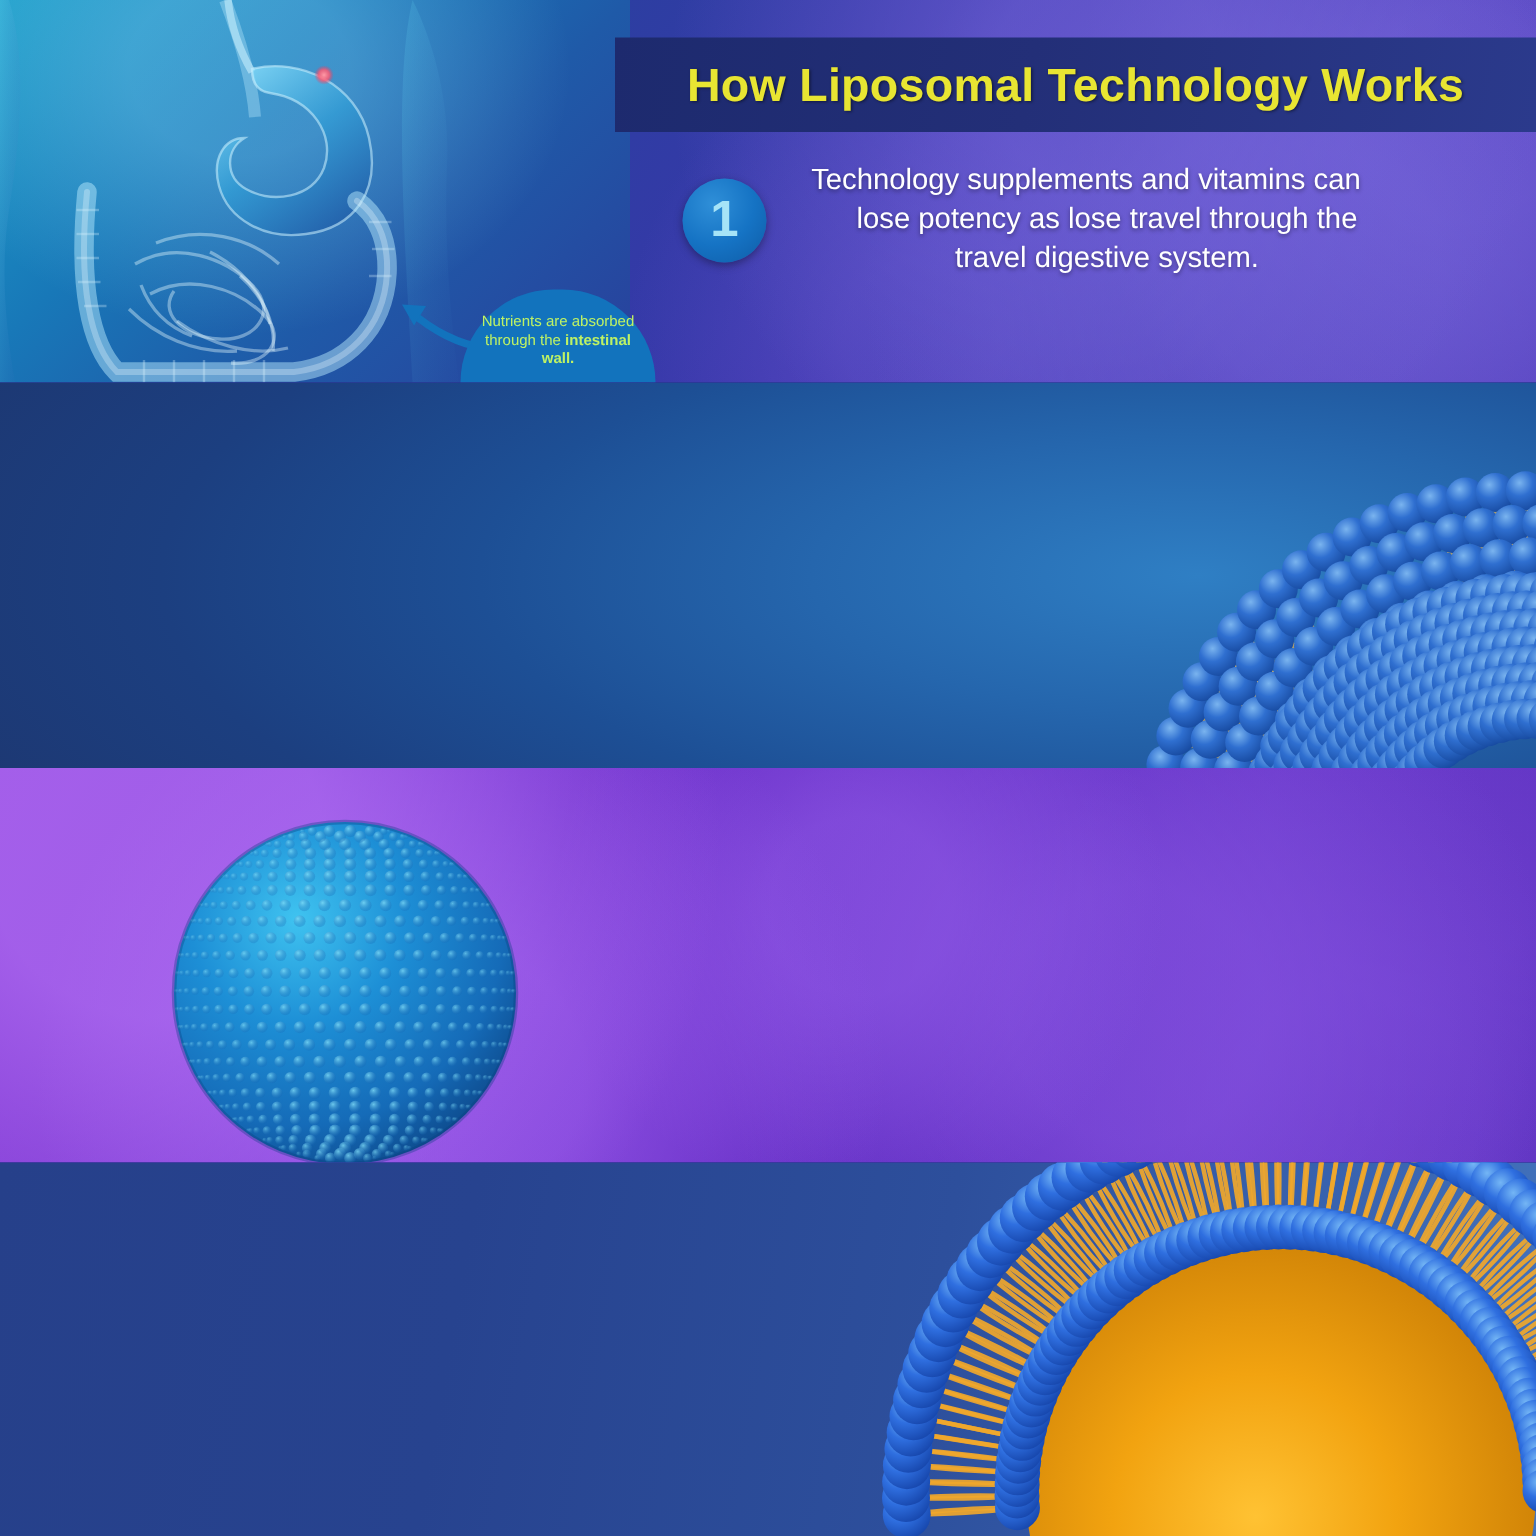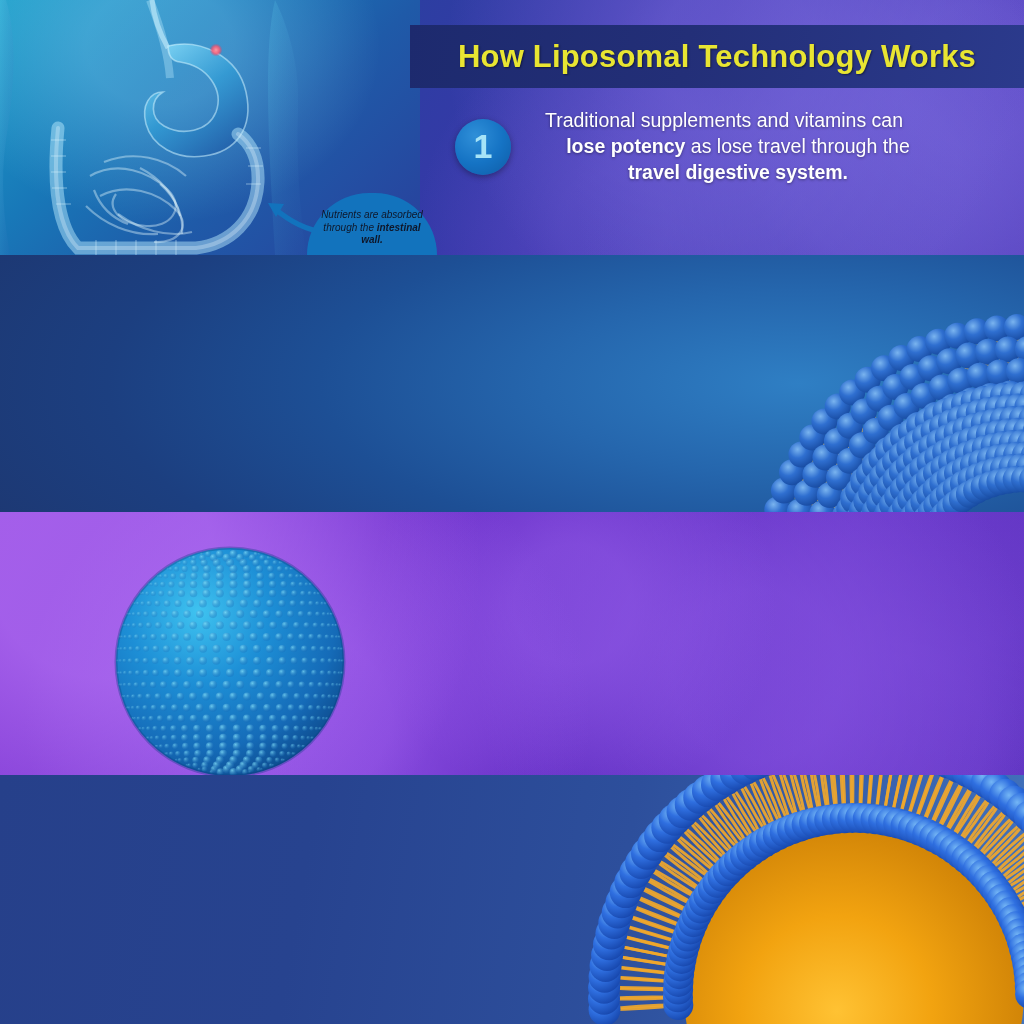--- a/index.html
+++ b/index.html
@@ -82,29 +82,29 @@
     background:radial-gradient(circle at 36% 30%, #2f8fd8 0%, #1573c4 52%, #0f5ca6 100%);
     box-shadow:0 2px 6px rgba(0,0,0,.35);
     display:flex;align-items:center;justify-content:center;
     color:#a6e3f7;font-weight:bold;
   }
   .b-lg{width:56px;height:56px;font-size:34px;}
   .steptext{
     color:#ffffff;line-height:1.33;
     text-shadow:0 1px 3px rgba(0,0,0,.40);
   }
-  .steptext b{font-weight:bold;padding-left:28px;}
+  .steptext b{font-weight:normal;padding-left:28px;}
 
   .step1{left:455px;top:108px;width:460px;}
   .step1 .steptext{font-size:19.5px;text-align:center;margin-left:22px;width:384px;}
 
   
   .callout{
-    position:absolute;color:#0f172a;text-align:center;
-    display:flex;align-items:center;justify-content:flex-start;font-style:italic;
+    position:absolute;color:#bef264;text-align:center;
+    display:flex;align-items:center;justify-content:flex-start;
   }
   .callout .ctext{position:relative;z-index:2;line-height:1.28;}
   .callout b{font-weight:bold;}
 
   .callout1{
     left:307px;top:193px;width:130px;height:62px;
     background:#1273bd;
     border-radius:70px 70px 0 0;
   }
   .callout1 .ctext{font-size:10px;padding:0 8px;padding-top:8px;}
@@ -187,21 +187,21 @@
     <div class="callout callout1">
       <div class="ctext"><span>Nutrients are absorbed through the </span><b>intestinal wall.</b></div>
     </div>
 
     <div class="title-banner">
       <div class="title-text">How Liposomal Technology Works</div>
     </div>
 
     <div class="step step1">
       <div class="badge b-lg">1</div>
-      <div class="steptext"><span>Traditional supplements and vitamins can </span><b>lose potency</b><span> as lose travel through the </span><b>travel digestive system.</b></div>
+      <div class="steptext"><span>Technology supplements and vitamins can </span><b>lose potency</b><span> as lose travel through the </span><b>travel digestive system.</b></div>
     </div>
   </div>
 
   <div class="section sec2">
     <div class="sec2-bg"></div>
 
     <div class="membrane">
       <svg viewBox="0 0 560 257" width="560" height="257">
         <defs>
           <radialGradient id="headG" cx="0.35" cy="0.3" r="0.75">

